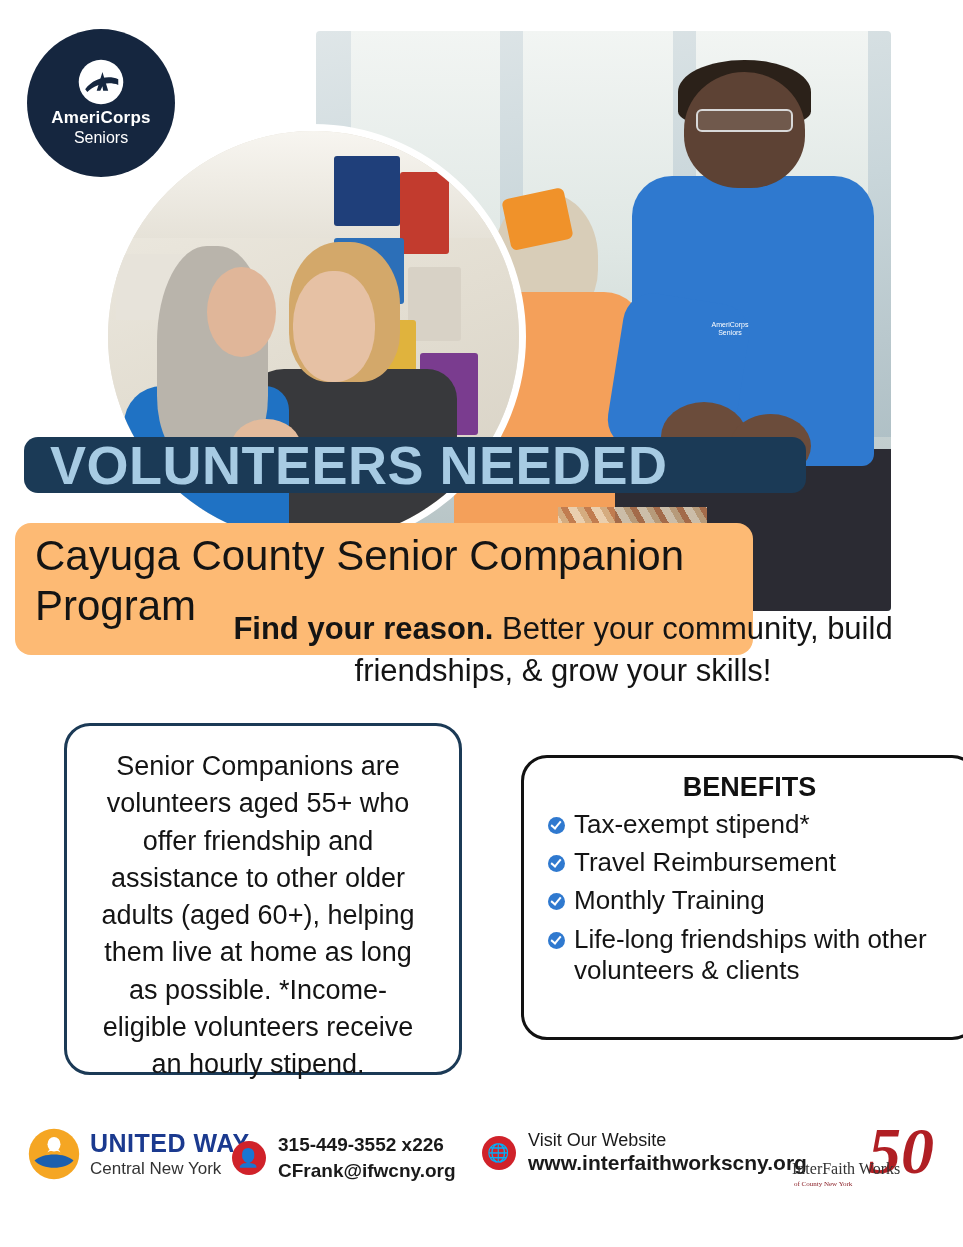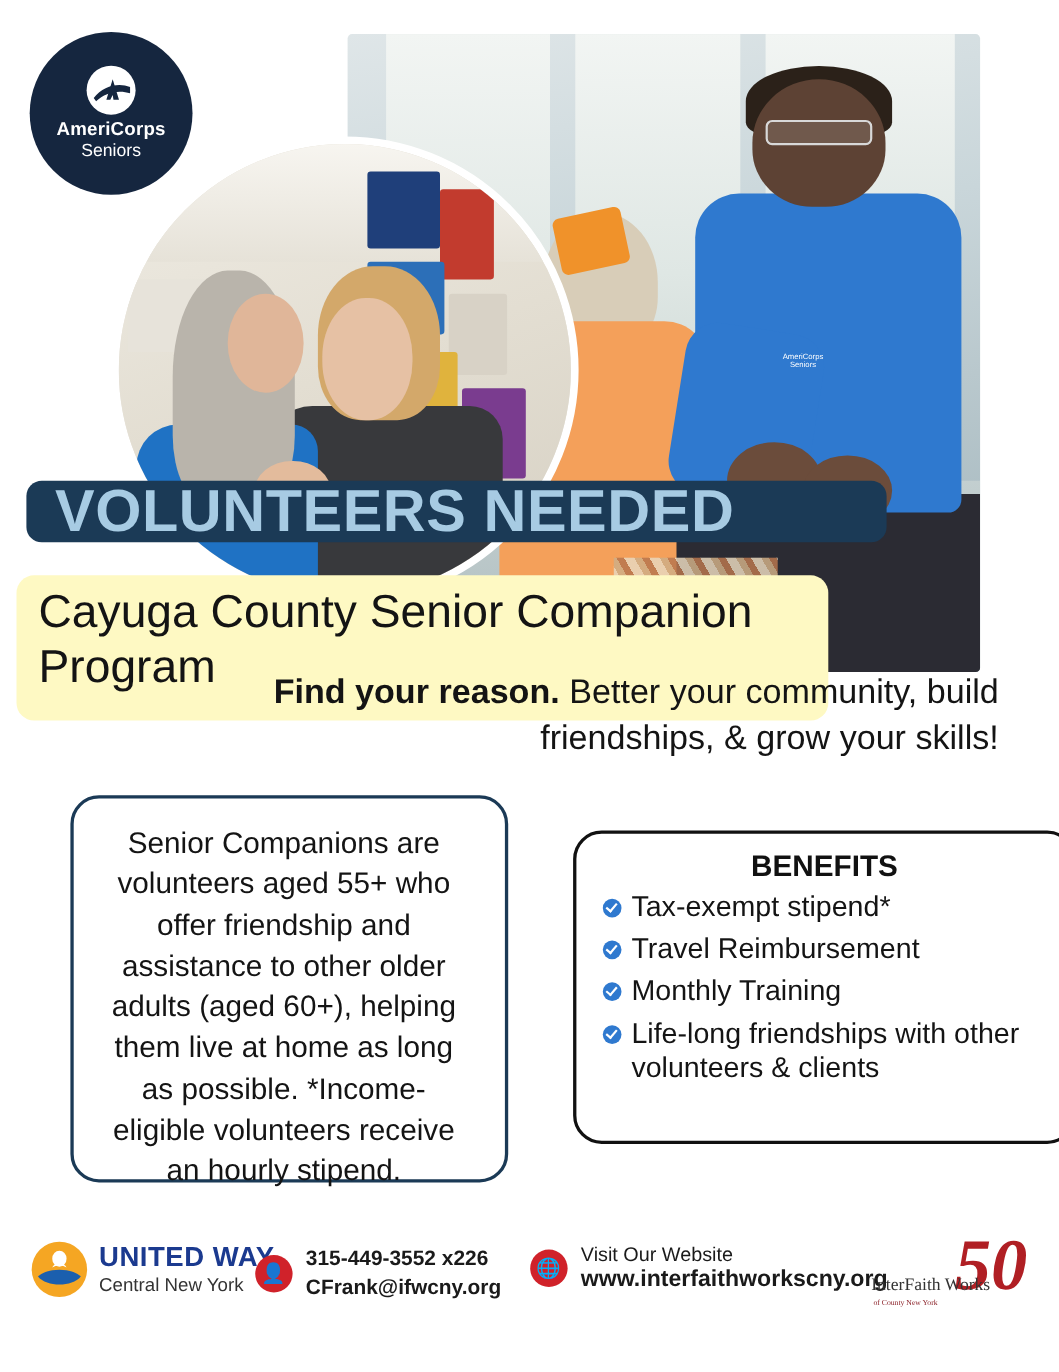--- a/index.html
+++ b/index.html
@@ -220,39 +220,39 @@
     letter-spacing: .5px;
     margin-left: 26px;
     font-family: "Liberation Sans", sans-serif;
   }
   .banner-light {
     position: absolute;
     left: 15px;
     top: 523px;
     width: 738px;
     min-height: 132px;
-    background: #fef9c3;
+    background: #fdba74;
     border-radius: 16px;
     z-index: 6;
     padding: 8px 20px 10px 20px;
   }
   .banner-light .txt {
     color: #141414;
     font-size: 42px;
     line-height: 1.18;
     font-family: "Liberation Sans", sans-serif;
   }
 
   
   .tagline {
     position: absolute;
     left: 218px;
     top: 608px;
     width: 690px;
-    text-align: right;
+    text-align: center;
     z-index: 7;
     font-size: 31px;
     line-height: 1.35;
     color: #141414;
   }
   .tagline b { font-weight: bold; }
 
   
   .box {
     position: absolute;

